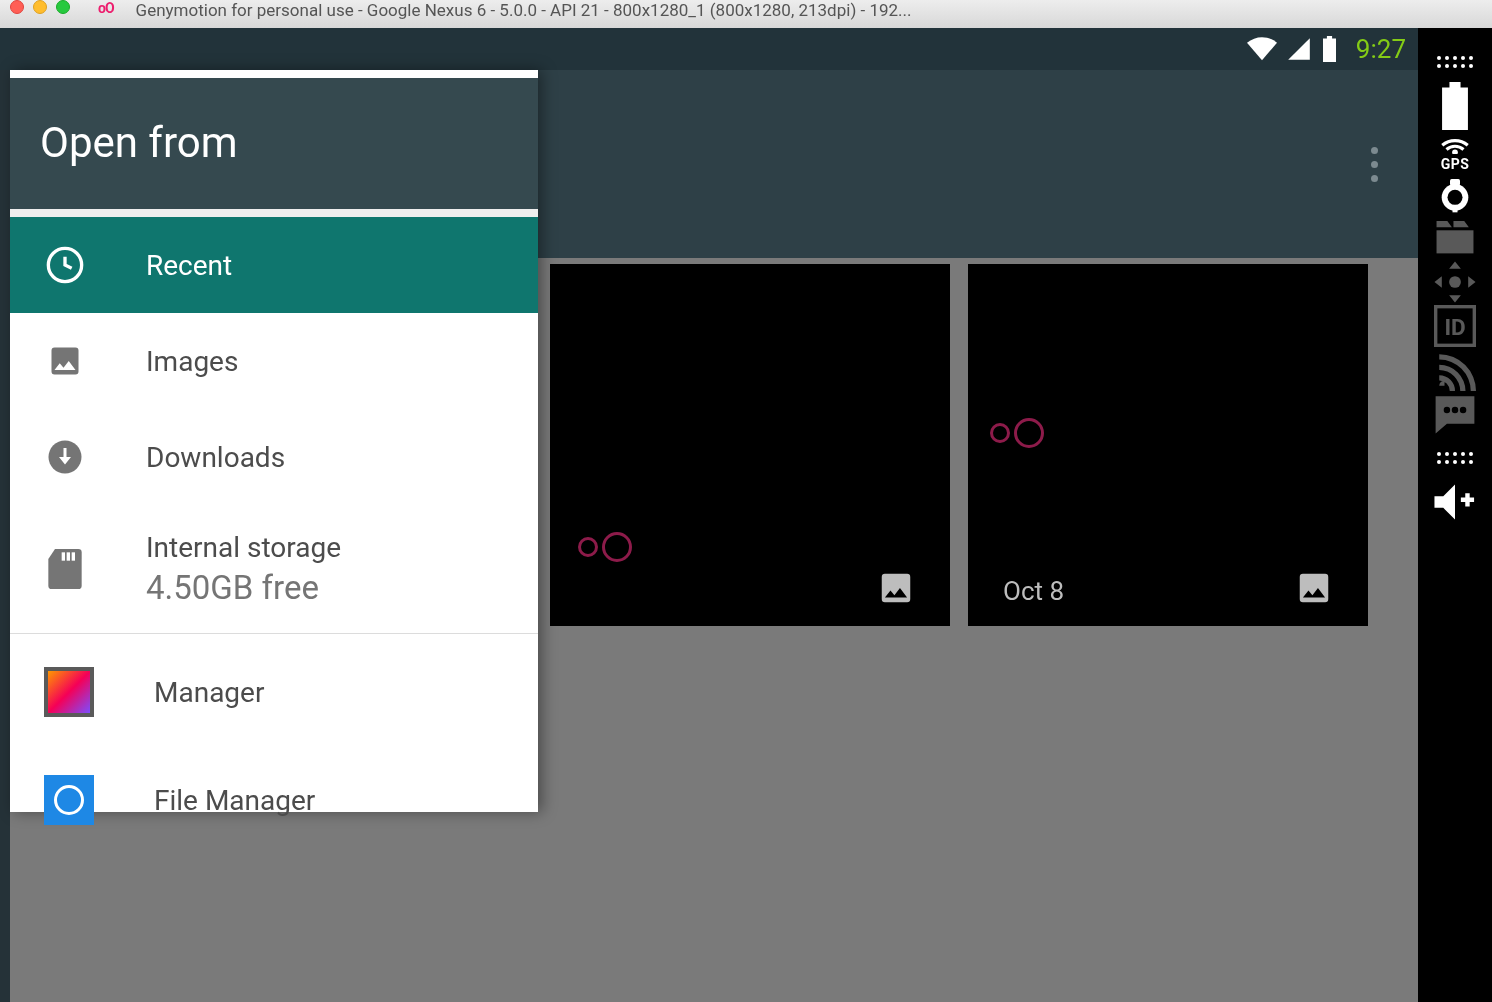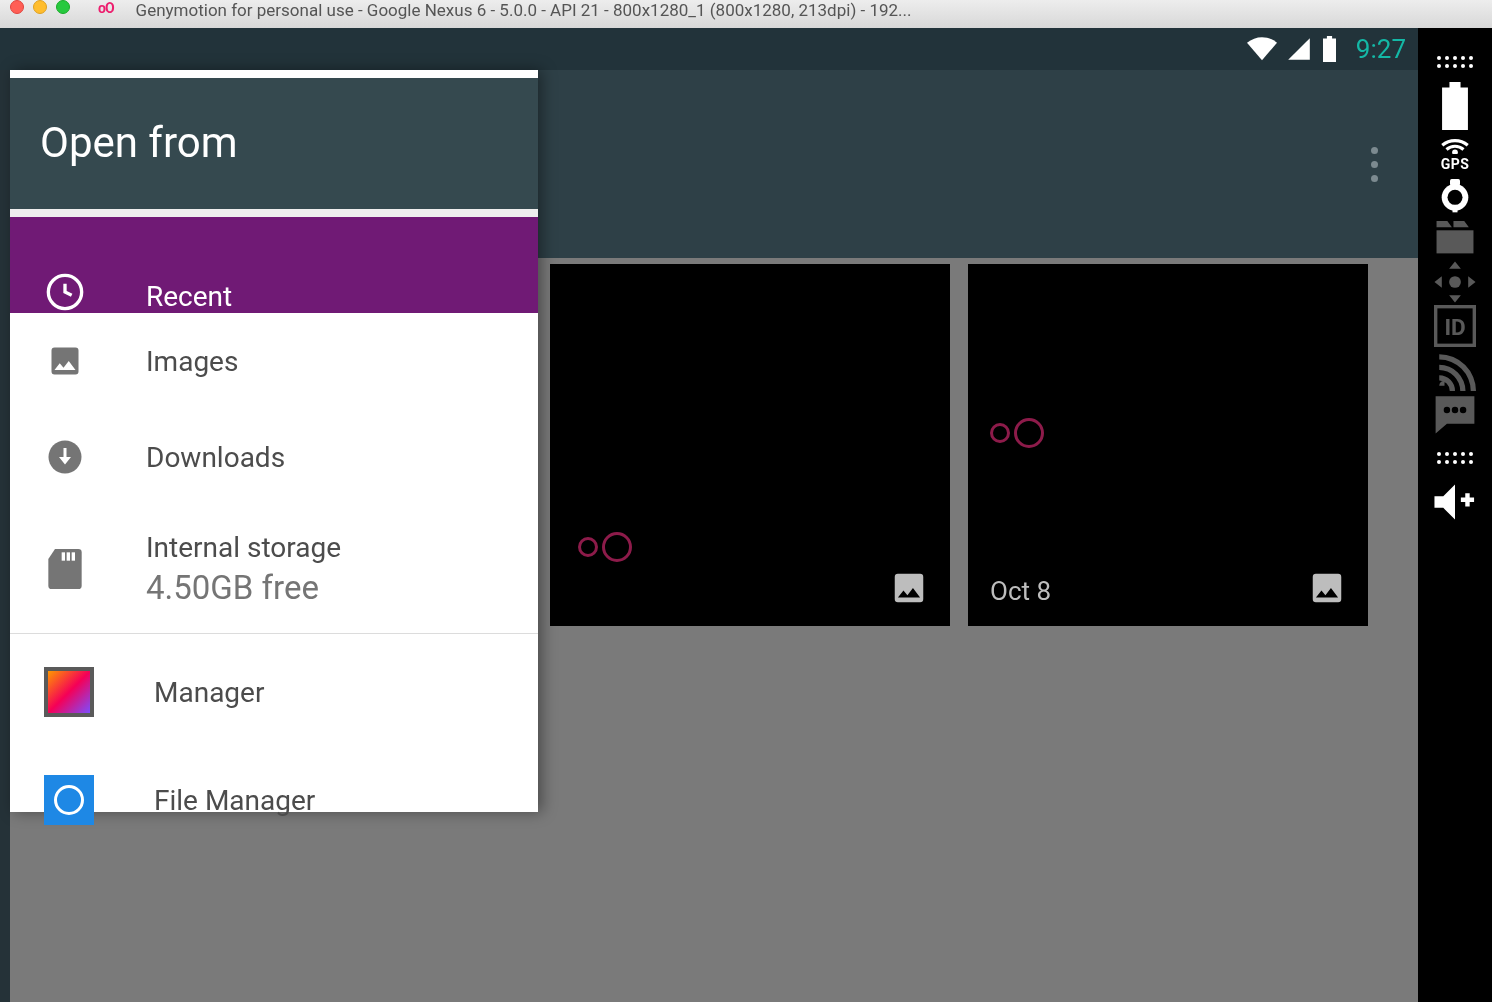--- a/index.html
+++ b/index.html
@@ -21,50 +21,50 @@
     .geny-sidebar{width:74px; background:#000; display:flex; flex-direction:column; align-items:center; padding-top:12px;}
     .gside-ic{width:44px;height:44px;display:flex;align-items:center;justify-content:center;color:#fff;}
     .gside-ic.dim{opacity:.35;}
     .gps-stack{flex-direction:column; gap:2px;}
     .gps-label{font-size:14px;font-weight:700;color:#fff; letter-spacing:0.5px;}
 
     
     .device{flex:1; background:#808080; position:relative; overflow:hidden;}
 
     
-    .statusbar{height:42px; background:#22333a; display:flex; justify-content:flex-end; align-items:center; padding:0 12px; gap:10px; color:#14b8a6;}
+    .statusbar{height:42px; background:#22333a; display:flex; justify-content:flex-end; align-items:center; padding:0 12px; gap:10px; color:#84cc16;}
     .statusbar .clock{font-size:26px; font-weight:400; margin-left:8px;}
     .bat svg,.sig svg,.wifi svg{display:block;}
 
     
     .content-area{position:absolute; top:42px; left:0; right:0; bottom:0; background:#7a7a7a;}
     .app-header{height:188px; background:#2e4047; display:flex; justify-content:flex-end; align-items:center; padding-right:40px;}
     .more-icon{display:flex; flex-direction:column; gap:7px;}
     .more-icon span{width:7px;height:7px;border-radius:50%;background:#7c8a90;}
 
     .thumb-row{display:flex; gap:18px; padding:6px 0 0 0; margin-left:550px;}
     .thumb{width:400px; height:362px; background:#000; position:relative;}
-    .thumb .caption{position:absolute; left:0; right:0; bottom:0; height:70px; display:flex; align-items:center; justify-content:space-between; padding:0 22px;}
+    .thumb .caption{position:absolute; left:0; right:0; bottom:0; height:70px; display:flex; align-items:center; justify-content:space-between; padding:0 35px;}
     .thumb .caption span{color:#bdbdbd; font-size:26px;}
     .thumb-ic{color:#8c8c8c;}
     .bubbles{position:absolute;display:flex;align-items:center;gap:4px;}
     .bubbles .small{width:20px;height:20px;border-radius:50%;border:3px solid #8d1b4a;}
     .bubbles .big{width:30px;height:30px;border-radius:50%;border:3px solid #8d1b4a;}
 
     
     .code-gutter{position:absolute; left:0; top:42px; bottom:0; width:10px; background:#253238;}
 
     
     .drawer{position:absolute; left:10px; top:42px; width:528px; background:#fff; box-shadow:4px 0 14px rgba(0,0,0,.4); z-index:5;}
     .drawer-header{background:#35494f; color:#fff; padding:40px 30px 42px; font-size:42px; font-weight:400;margin-top:8px;}
     .drawer-divider{height:8px; background:#eeeeee;}
     .drawer-list{}
     .drawer-item{display:flex; align-items:center; height:96px; padding:0 34px; gap:60px; cursor:default;}
     .drawer-item.tall{height:128px;}
-    .drawer-item.active{background:#701a75; color:#fff;align-items:flex-end;}
+    .drawer-item.active{background:#0f766e; color:#fff;}
     .drawer-item.active .di-title{color:#fff;}
     .di-icon{width:42px;height:42px;display:flex;align-items:center;justify-content:center;color:#757575;}
     .drawer-item.active .di-icon{color:#fff;}
     .di-text{display:flex;flex-direction:column;gap:4px;}
     .di-title{font-size:28px;color:#4c4c4c;}
     .di-sub{font-size:33px;color:#757575;}
     .apps-divider{height:1px;background:#dcdcdc;margin:0;}
     .gallery-tile{width:50px;height:50px;border:4px solid #5a5a5a;background:linear-gradient(135deg,#ff9800,#f50057 50%,#7c4dff);}
     .fm-tile{width:50px;height:50px;background:#1e88e5;display:flex;align-items:center;justify-content:center;}
     .fm-tile .ring{width:30px;height:30px;border-radius:50%;border:3px solid #fff;}

